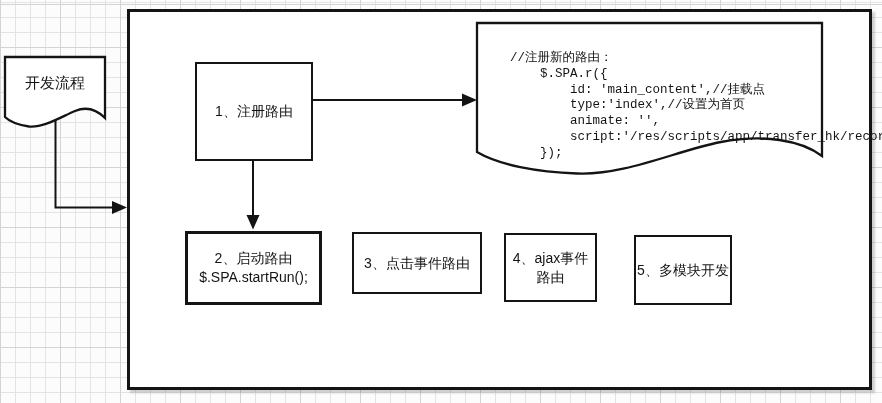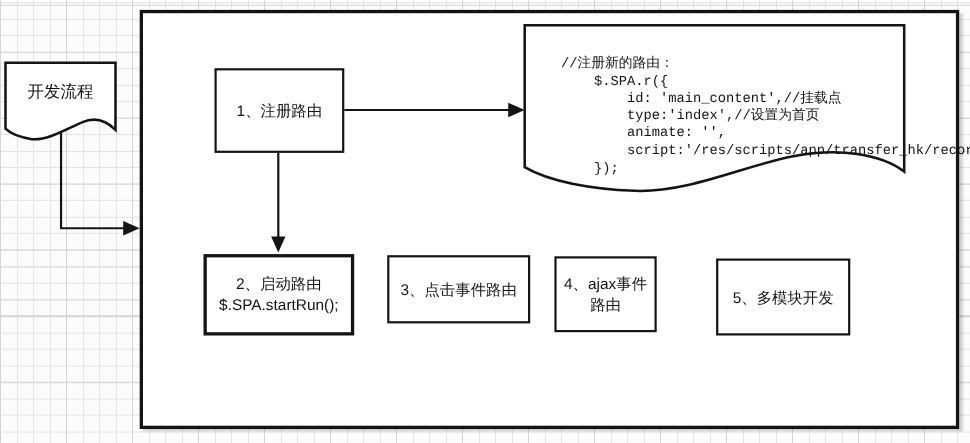--- a/index.html
+++ b/index.html
@@ -37,25 +37,25 @@
     font-size:15px;z-index:3;
   }
   .box{
     position:absolute;box-sizing:border-box;
     background:#ffffff;border:2px solid #141414;
     display:flex;align-items:center;justify-content:center;
     text-align:center;font-size:14px;line-height:19px;
     z-index:3;
   }
   .box span{white-space:pre-line;}
-  #b1{left:195px;top:62px;width:118px;height:77px;border-width:2.5px;}
+  #b1{left:195px;top:62px;width:118px;height:99px;border-width:2.5px;}
   #b2{left:185px;top:231px;width:137px;height:74px;border-width:3px;justify-content:center;}
   #b3{left:352px;top:232px;width:130px;height:62px;border-width:2px;}
   #b4{left:504px;top:233px;width:93px;height:69px;border-width:2.5px;}
-  #b5{left:651px;top:235px;width:122px;height:70px;border-width:2.5px;}
+  #b5{left:634px;top:235px;width:98px;height:70px;border-width:2.5px;}
   .code{
     position:absolute;left:496px;top:37px;margin:14px;
     font-family:Liberation Mono, monospace;
     font-size:12.5px;line-height:15.8px;white-space:pre;
     z-index:3;
   }
 </style>
 </head>
 <body>
 

